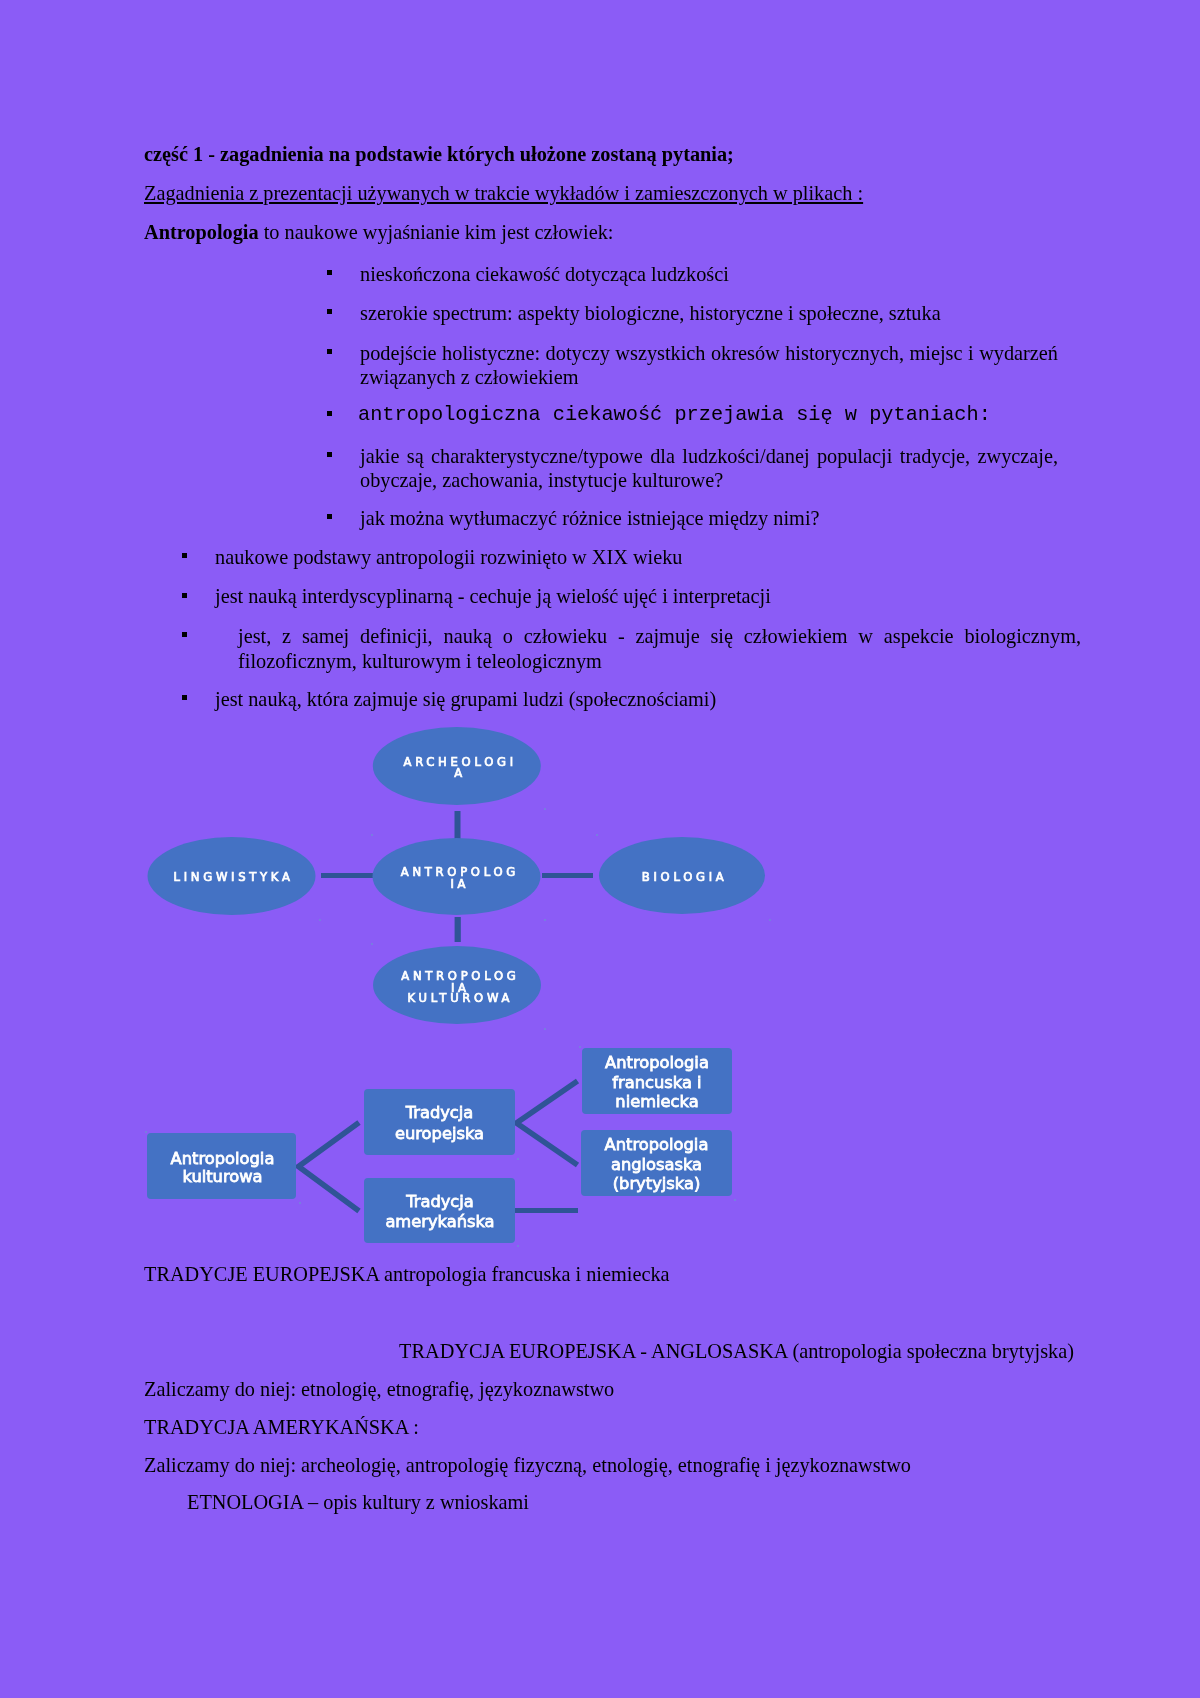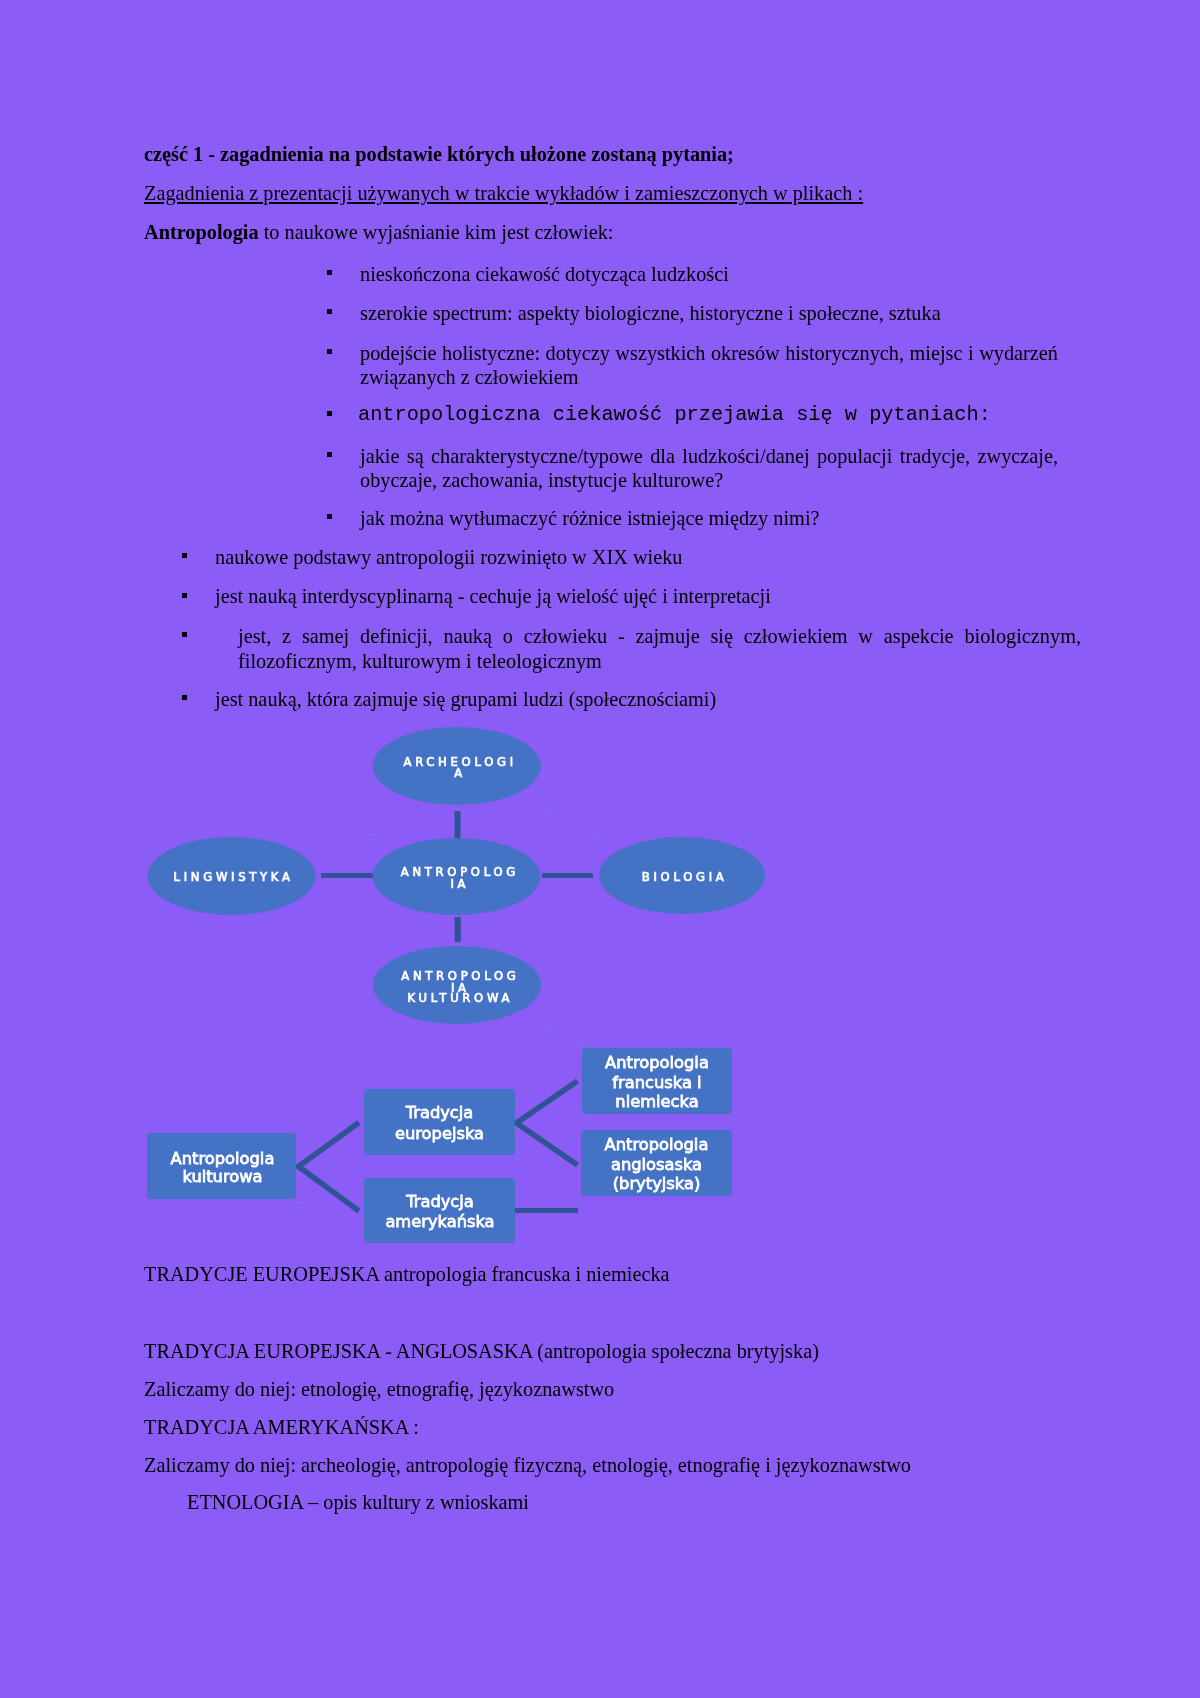--- a/index.html
+++ b/index.html
@@ -98,18 +98,18 @@
 <div class="dot" style="left:769px;top:919px;background:#6C8FD4;"></div>
 <div class="dot" style="left:371px;top:943px;background:#6C8FD4;"></div>
 <div class="dot" style="left:544px;top:1028px;background:#6C8FD4;"></div>
 <div class="dot" style="left:144.5px;top:1131px;background:#6C8FD4;"></div>
 <div class="dot" style="left:579px;top:1046px;background:#6C8FD4;"></div>
 <div class="dot" style="left:516.5px;top:1158px;background:#6C8FD4;"></div>
 <div class="dot" style="left:298.5px;top:1202px;background:#6C8FD4;"></div>
 <div class="dot" style="left:734px;top:1199px;background:#6C8FD4;"></div>
 <div class="dot" style="left:516.5px;top:1245px;background:#6C8FD4;"></div>
 <div class="para" style="left:144px;top:1262.4px;width:930px;">TRADYCJE EUROPEJSKA antropologia francuska i niemiecka</div>
-<div class="para" style="left:144px;top:1338.9px;width:930px;">TRADYCJA EUROPEJSKA - ANGLOSASKA (antropologia społeczna brytyjska)</div>
+<div class="para" style="left:144px;top:1338.9px;width:930px;text-align:right;">TRADYCJA EUROPEJSKA - ANGLOSASKA (antropologia społeczna brytyjska)</div>
 <div class="para" style="left:144px;top:1376.8px;width:930px;">Zaliczamy do niej: etnologię, etnografię, językoznawstwo</div>
 <div class="para" style="left:144px;top:1453.3px;width:930px;">Zaliczamy do niej: archeologię, antropologię fizyczną, etnologię, etnografię i językoznawstwo</div>
 <div class="para" style="left:144px;top:1415px;width:930px;">TRADYCJA AMERYKAŃSKA :</div>
 <div class="para" style="left:144px;top:1490.1px;width:930px;margin-left:43px;">ETNOLOGIA – opis kultury z wnioskami</div>
 </div>
 
 </body></html>

